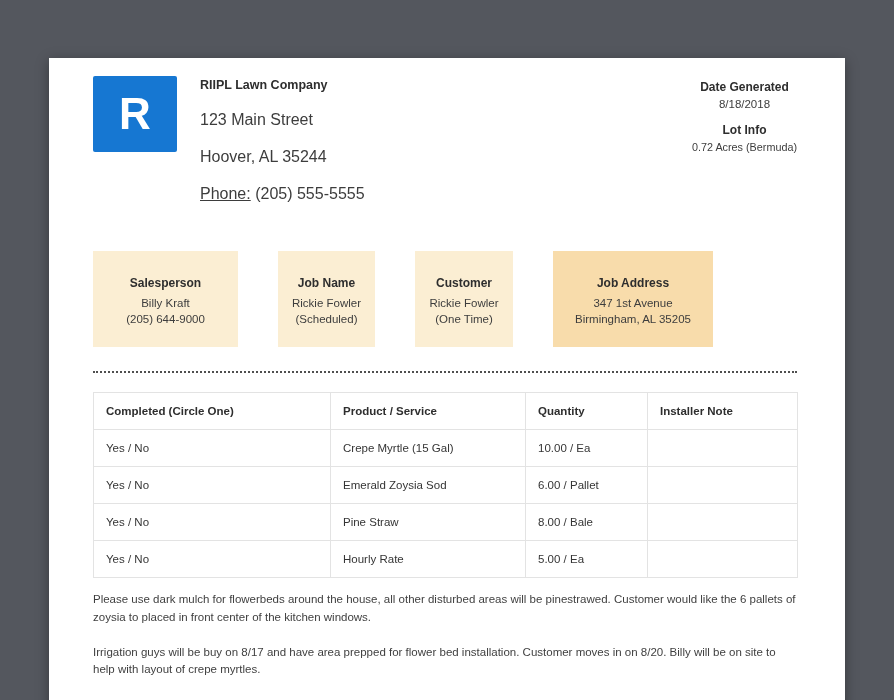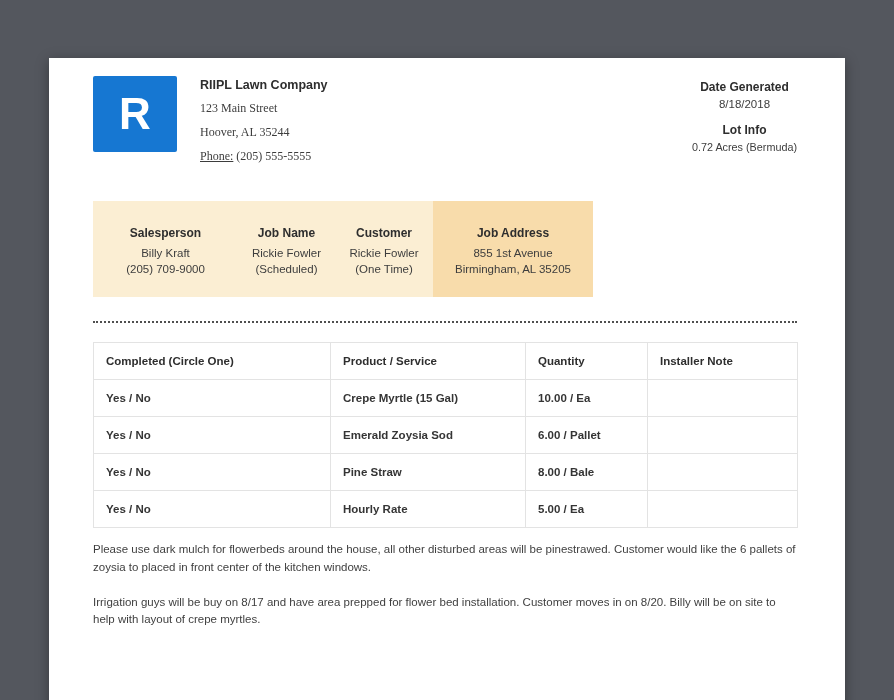--- a/index.html
+++ b/index.html
@@ -35,40 +35,40 @@
   .logo-company { display: flex; }
   .logo {
     width: 84px; height: 76px;
     background: #1677d2;
     border-radius: 2px;
     display: flex; align-items: center; justify-content: center;
     color: #ffffff; font-size: 44px; font-weight: 700;
   }
   .company { margin-left: 23px; padding-top: 2px; }
   .company-name { font-size: 12.5px; font-weight: 700; color: #2e2e2e; }
-  .company-line { font-size: 12px; color: #3d3d3d; margin-top: 9px; font-family: Liberation Serif, serif; }
+  .company-line { font-size: 16px; color: #3d3d3d; margin-top: 19px; }
   .phone-label { text-decoration: underline; }
   .meta { text-align: right; padding-top: 4px; }
   .meta-label { font-size: 12px; font-weight: 700; color: #2e2e2e; text-align: center; }
   .meta-value { font-size: 11.5px; color: #3d3d3d; margin-top: 4px; text-align: center; }
   .meta-value-small { font-size: 10.8px; }
   .meta-gap { margin-top: 13px; }
-  .band { margin-top: 37px; display: flex; }
+  .band { margin-top: 48px; display: flex; gap: 40px; }
   .band-col { background: #fbeed3; text-align: center; padding-top: 25px; height: 96px; }
   .band-col.highlight { background: #f8dcab; }
   .band-label { font-size: 12px; font-weight: 700; color: #2e2e2e; margin-bottom: 7px; }
   .band-line { font-size: 11.5px; color: #3d3d3d; margin-top: 3.5px; }
   .w1 { width: 145px; } .w2 { width: 97px; } .w3 { width: 98px; } .w4 { width: 160px; }
   .dotted { margin-top: 24px; border-top: 2px dotted #4f4f4f; height: 0; }
   table { margin-top: 19px; border-collapse: collapse; width: 100%; table-layout: fixed; }
   th, td {
     border: 1px solid #e3e3e3;
     font-size: 11.5px; color: #353535;
     text-align: left; padding: 0 12px; height: 37px;
-    font-weight: 700; vertical-align: middle;
+    font-weight: 400; vertical-align: middle;
     overflow: hidden; white-space: nowrap;
   }
   th { font-weight: 700; color: #2e2e2e; }
   .c1 { width: 237px; } .c2 { width: 195px; } .c3 { width: 122px; margin-top: 16px; } .c4 { width: 150px; }
   .jd-heading { margin-top: 30px; font-size: 11.8px; font-weight: 700; color: #2e2e2e; }
   .jd-para { margin-top: 13px; font-size: 11.5px; color: #3f3f3f; line-height: 1.55; }
   .jd-para + .jd-para { margin-top: 17px; }
 </style>
 </head>
 <body>
@@ -96,35 +96,35 @@
       <div class="meta-value">8/18/2018</div>
       <div class="meta-label meta-gap">Lot Info</div>
       <div class="meta-value meta-value-small">0.72 Acres (Bermuda)</div>
     </div>
   </div>
 
   <div class="band">
     <div class="band-col w1">
       <div class="band-label">Salesperson</div>
       <div class="band-line">Billy Kraft</div>
-      <div class="band-line">(205) 709-9000</div>
+      <div class="band-line">(205) 644-9000</div>
     </div>
     <div class="band-col w2">
       <div class="band-label">Job Name</div>
       <div class="band-line">Rickie Fowler</div>
       <div class="band-line">(Scheduled)</div>
     </div>
     <div class="band-col w3">
       <div class="band-label">Customer</div>
       <div class="band-line">Rickie Fowler</div>
       <div class="band-line">(One Time)</div>
     </div>
     <div class="band-col w4 highlight">
       <div class="band-label">Job Address</div>
-      <div class="band-line">855 1st Avenue</div>
+      <div class="band-line">347 1st Avenue</div>
       <div class="band-line">Birmingham, AL 35205</div>
     </div>
   </div>
 
   <div class="dotted"></div>
 
   <table>
     <thead>
       <tr>
         <th class="c1">Completed (Circle One)</th>

